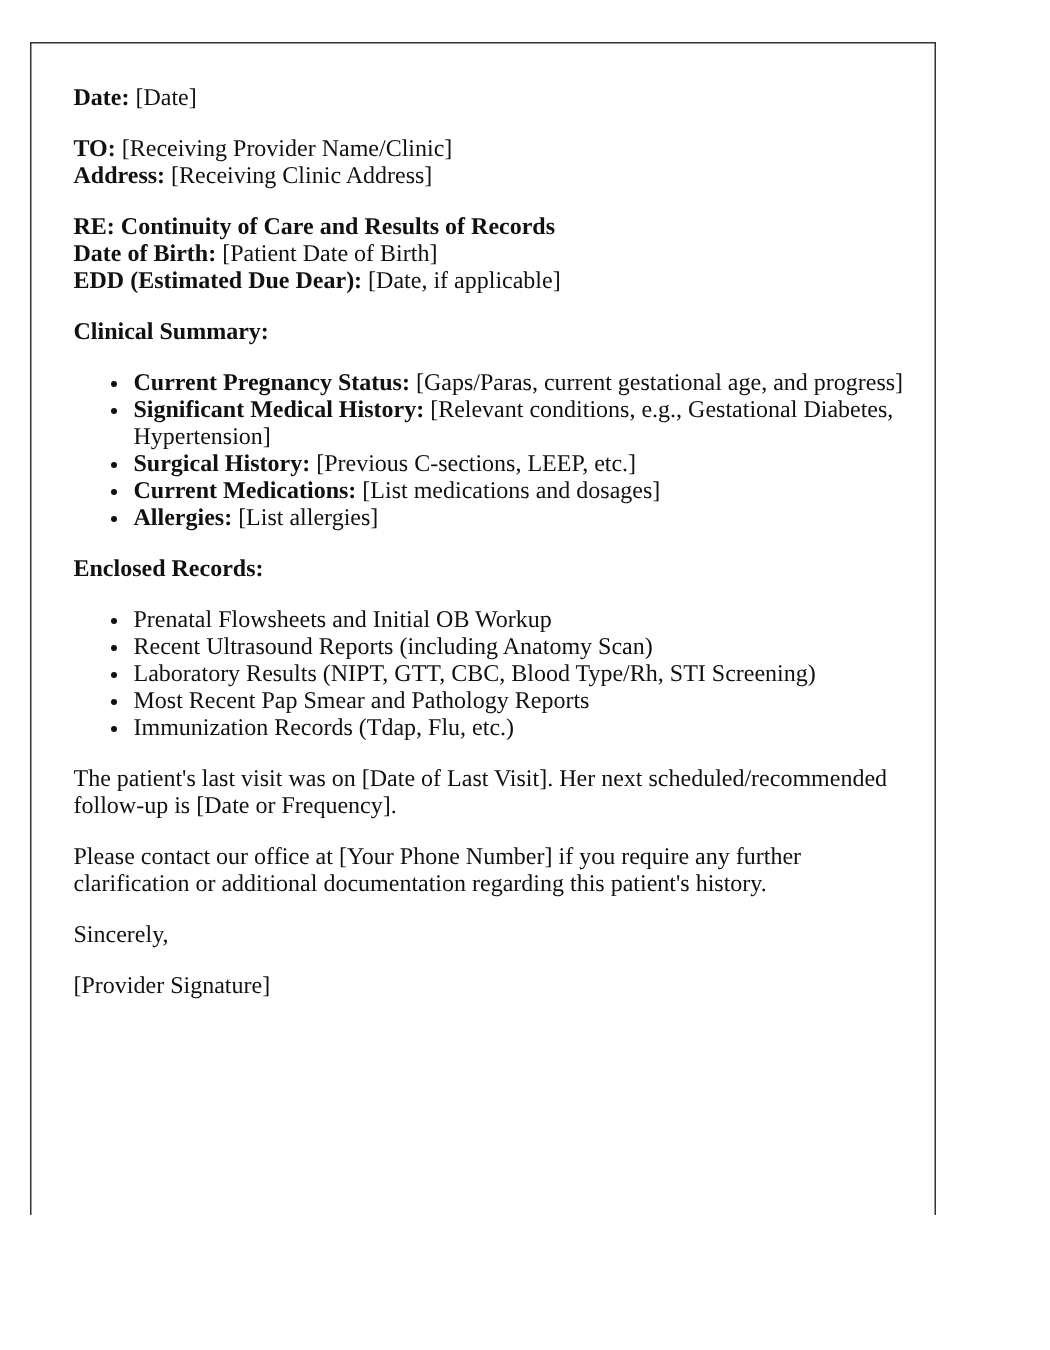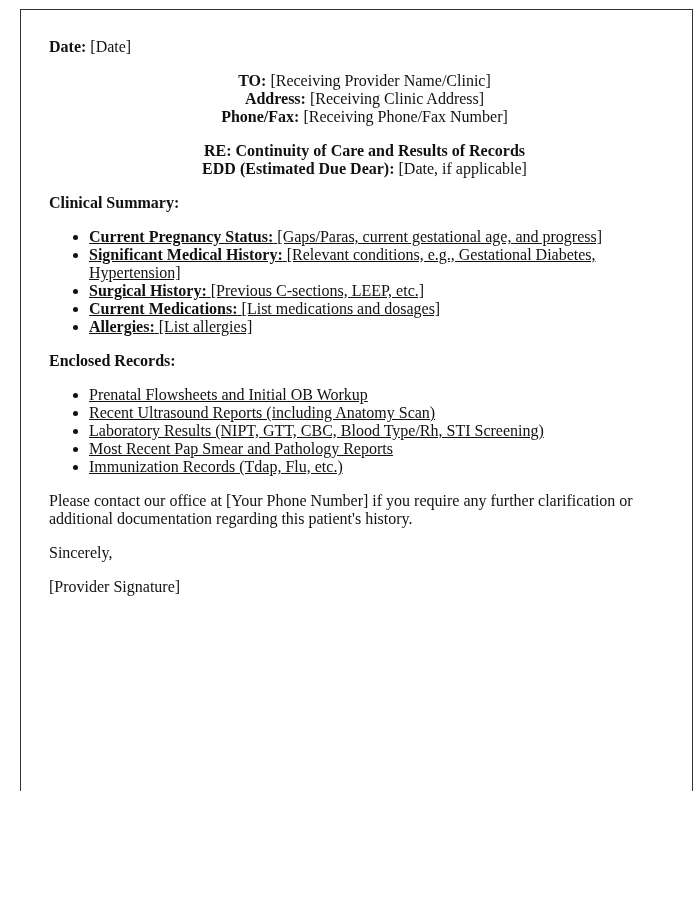--- a/index.html
+++ b/index.html
@@ -2,62 +2,62 @@
 <html><head>
   <meta charset="utf-8">
   <style>
     html, body { margin: 0; padding: 0; background: #ffffff; }
     body {
       width: 700px; height: 900px; position: relative; overflow: hidden;
       font-family: "Liberation Serif", "DejaVu Serif", serif;
       font-size: 16px; line-height: 18px; color: #111111;
     }
     .letter {
-      position: absolute; left: 20px; top: 9px;
-      width: 673px; height: 782px;
+      position: absolute; left: 20px; top: 28px;
+      width: 604px; height: 782px;
       border: 1px solid #333333; border-bottom: none;
       box-sizing: border-box;
       padding: 28px 12px 0 28px;
       overflow: hidden;
     }
     p { margin: 0 0 16px 0; }
     b { font-weight: bold; }
-    ul { margin: 0 0 16px 0; padding-left: 40px; text-decoration: underline; }
+    ul { margin: 0 0 16px 0; padding-left: 40px; }
     ul li { margin: 0; }
     .head-block p { margin: 0; }
-    .head-block { margin-bottom: 16px; text-align: center; }
+    .head-block { margin-bottom: 16px; }
   </style>
 </head>
 <body>
 
 <div class="letter">
 
   <p>
     <b>Date:</b>
     <span>[Date]</span>
   </p>
 
   <div class="head-block">
     <p>
       <b>TO:</b>
       <span>[Receiving Provider Name/Clinic]</span>
     </p>
     <p>
       <b>Address:</b>
       <span>[Receiving Clinic Address]</span>
     </p>
-    <p>
-      <b>Phone/Fax:</b>
-      <span>[Receiving Phone/Fax Number]</span>
-    </p>
   </div>
 
   <div class="head-block">
     <p>
       <b>RE: Continuity of Care and Results of Records</b>
+    </p>
+    <p>
+      <b>Date of Birth:</b>
+      <span>[Patient Date of Birth]</span>
     </p>
     <p>
       <b>EDD (Estimated Due Dear):</b>
       <span>[Date, if applicable]</span>
     </p>
   </div>
 
 
 
   <p>
@@ -90,19 +90,20 @@
     <b>Enclosed Records:</b>
   </p>
   <ul>
     <li>Prenatal Flowsheets and Initial OB Workup</li>
     <li>Recent Ultrasound Reports (including Anatomy Scan)</li>
     <li>Laboratory Results (NIPT, GTT, CBC, Blood Type/Rh, STI Screening)</li>
     <li>Most Recent Pap Smear and Pathology Reports</li>
     <li>Immunization Records (Tdap, Flu, etc.)</li>
   </ul>
 
+  <p>The patient's last visit was on [Date of Last Visit]. Her next scheduled/recommended follow-up is [Date or Frequency].</p>
 
   <p>Please contact our office at [Your Phone Number] if you require any further clarification or additional documentation regarding this patient's history.</p>
 
   <p>Sincerely,</p>
 
   <p>[Provider Signature]</p>
 </div>
 
 </body></html>

